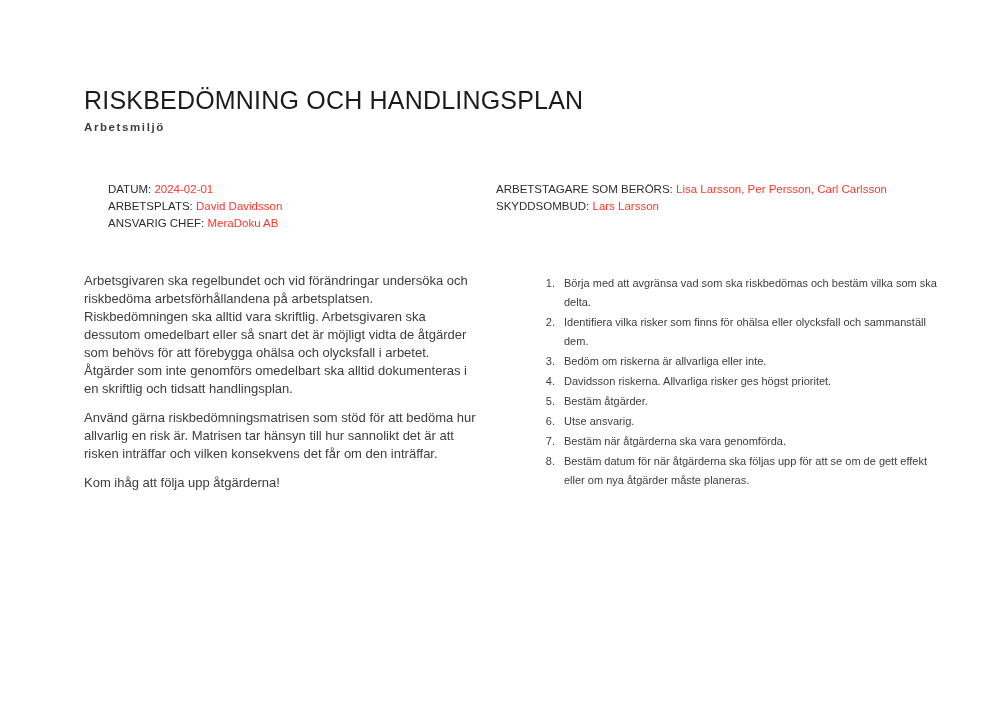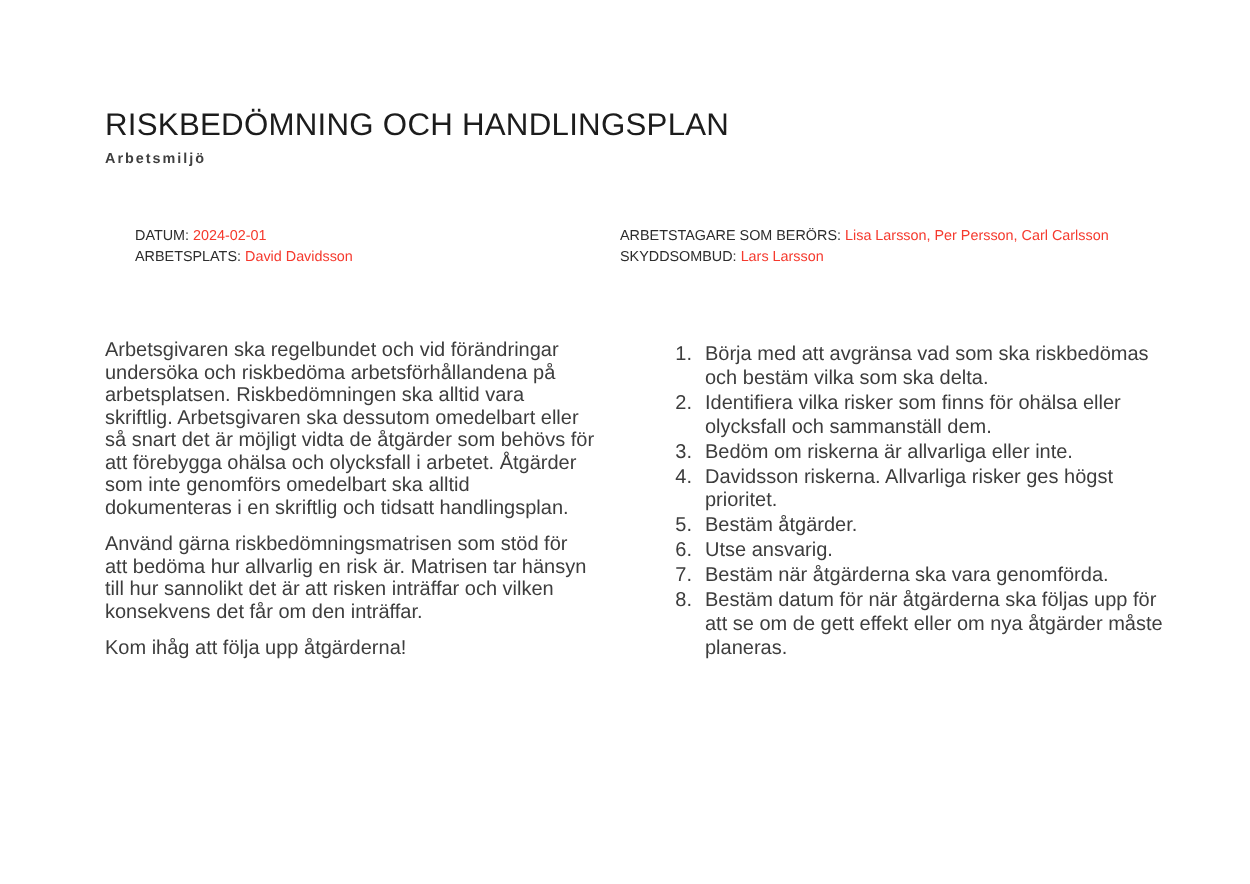--- a/index.html
+++ b/index.html
@@ -35,26 +35,26 @@
   }
   
   .fields-left  { position: absolute; left: 84px;  top: 181px; }
   .fields-right { position: absolute; left: 472px; top: 181px; }
   .field-row { font-size: 11.5px; line-height: 17px; white-space: nowrap; margin-left: 24px; }
   .field-label { color: #2d2d2d; }
   .field-value { color: var(--accent-red, #f5392d); }
   
   .body-left {
     position: absolute; left: 84px; top: 272px; width: 392px;
-    font-size: 16px; line-height: 18px; color: #3d3d3d;
+    font-size: 13px; line-height: 18px; color: #3d3d3d;
   }
   .body-left p { margin-bottom: 11px; }
   .steps {
     position: absolute; left: 539px; top: 274px; width: 405px;
-    font-size: 16px; line-height: 19px; color: #3d3d3d;
+    font-size: 11px; line-height: 19px; color: #3d3d3d;
     padding-left: 19px;
     list-style-position: outside;
   }
   .steps li { margin-bottom: 1px; padding-left: 6px; }
   
   .page-number {
     position: absolute; left: 0; right: 0; top: 625px;
     text-align: right; font-size: 11.5px; color: #333333;
   }
   .copyright {
@@ -73,20 +73,24 @@
   </header>
 
   <section class="fields-left">
     <div class="field-row">
       <span class="field-label">DATUM:</span>
       <span class="field-value">2024-02-01</span>
     </div>
     <div class="field-row">
       <span class="field-label">ARBETSPLATS:</span>
       <span class="field-value">David Davidsson</span>
+    </div>
+    <div class="field-row">
+      <span class="field-label">ANSVARIG CHEF:</span>
+      <span class="field-value">MeraDoku AB</span>
     </div>
   </section>
 
   <section class="fields-right">
     <div class="field-row">
       <span class="field-label">ARBETSTAGARE SOM BERÖRS:</span>
       <span class="field-value">Lisa Larsson, Per Persson, Carl Carlsson</span>
     </div>
     <div class="field-row">
       <span class="field-label">SKYDDSOMBUD:</span>

